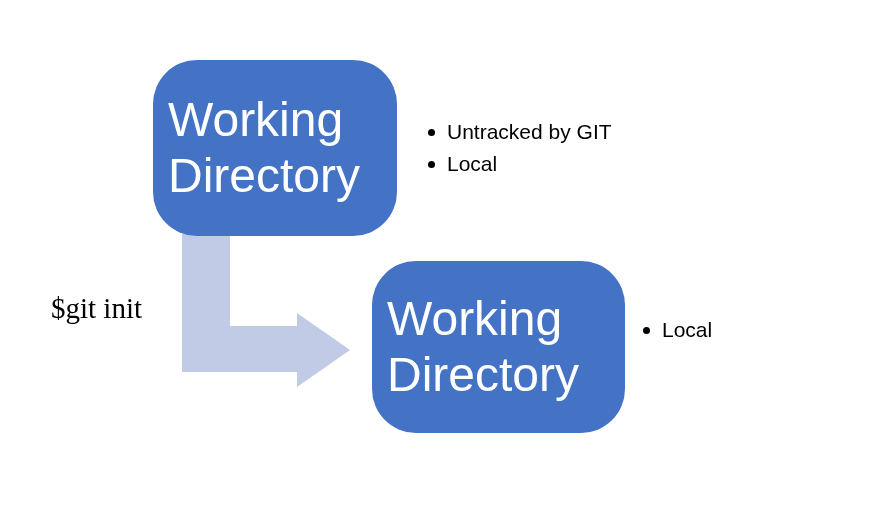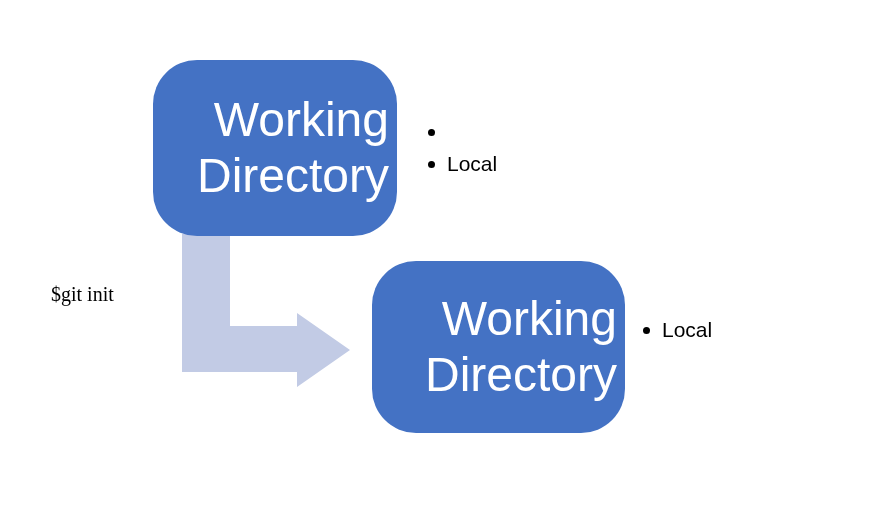--- a/index.html
+++ b/index.html
@@ -27,26 +27,26 @@
   }
   .arrow-svg polygon { fill: var(--arrow-fill); }
   .node {
     position: absolute;
     background: var(--node-fill);
     border-radius: 44px;
     color: var(--node-text-color);
     display: flex;
     align-items: center;
     justify-content: center;
-    text-align: right;
+    text-align: left;
     font-size: 48px;
     line-height: 56px;
     letter-spacing: 0px;
     z-index: 2;
-    padding: 0 8px;
+    padding: 0 15px;
   }
   .node1 { left: 153px; top: 60px;  width: 244px; height: 176px; }
   .node2 { left: 372px; top: 261px; width: 253px; height: 172px; }
   .bullets {
     position: absolute;
     color: var(--body-text-color);
     font-size: 21px;
     z-index: 2;
   }
   .bullets1 { left: 428px; top: 116px; }
@@ -59,23 +59,23 @@
   }
   .dot {
     width: 7px; height: 7px;
     border-radius: 50%;
     background: var(--body-text-color);
     margin-right: 12px;
     flex: 0 0 auto;
   }
   .arrow-label {
     position: absolute;
-    left: 51px; top: 283px;
+    left: 51px; top: 292px;
     font-family: "Liberation Serif", serif;
-    font-size: 20px;
+    font-size: 29px;
     color: var(--body-text-color);
     white-space: nowrap;
     z-index: 2;
   }
 </style>
 </head>
 <body>
 
 <div class="canvas">
 
@@ -83,20 +83,21 @@
     <polygon points="182,234 230,234 230,326 297,326 297,313 350,350 297,387 297,372 182,372"></polygon>
   </svg>
 
   <div class="node node1">
     <span>Working Directory</span>
   </div>
 
   <div class="bullets bullets1">
     <div class="bullet-row">
       <span class="dot"></span>
+      <span>Untracked by GIT</span>
     </div>
     <div class="bullet-row">
       <span class="dot"></span>
       <span>Local</span>
     </div>
   </div>
 
   <div class="arrow-label">$git init</div>
 
   <div class="node node2">

